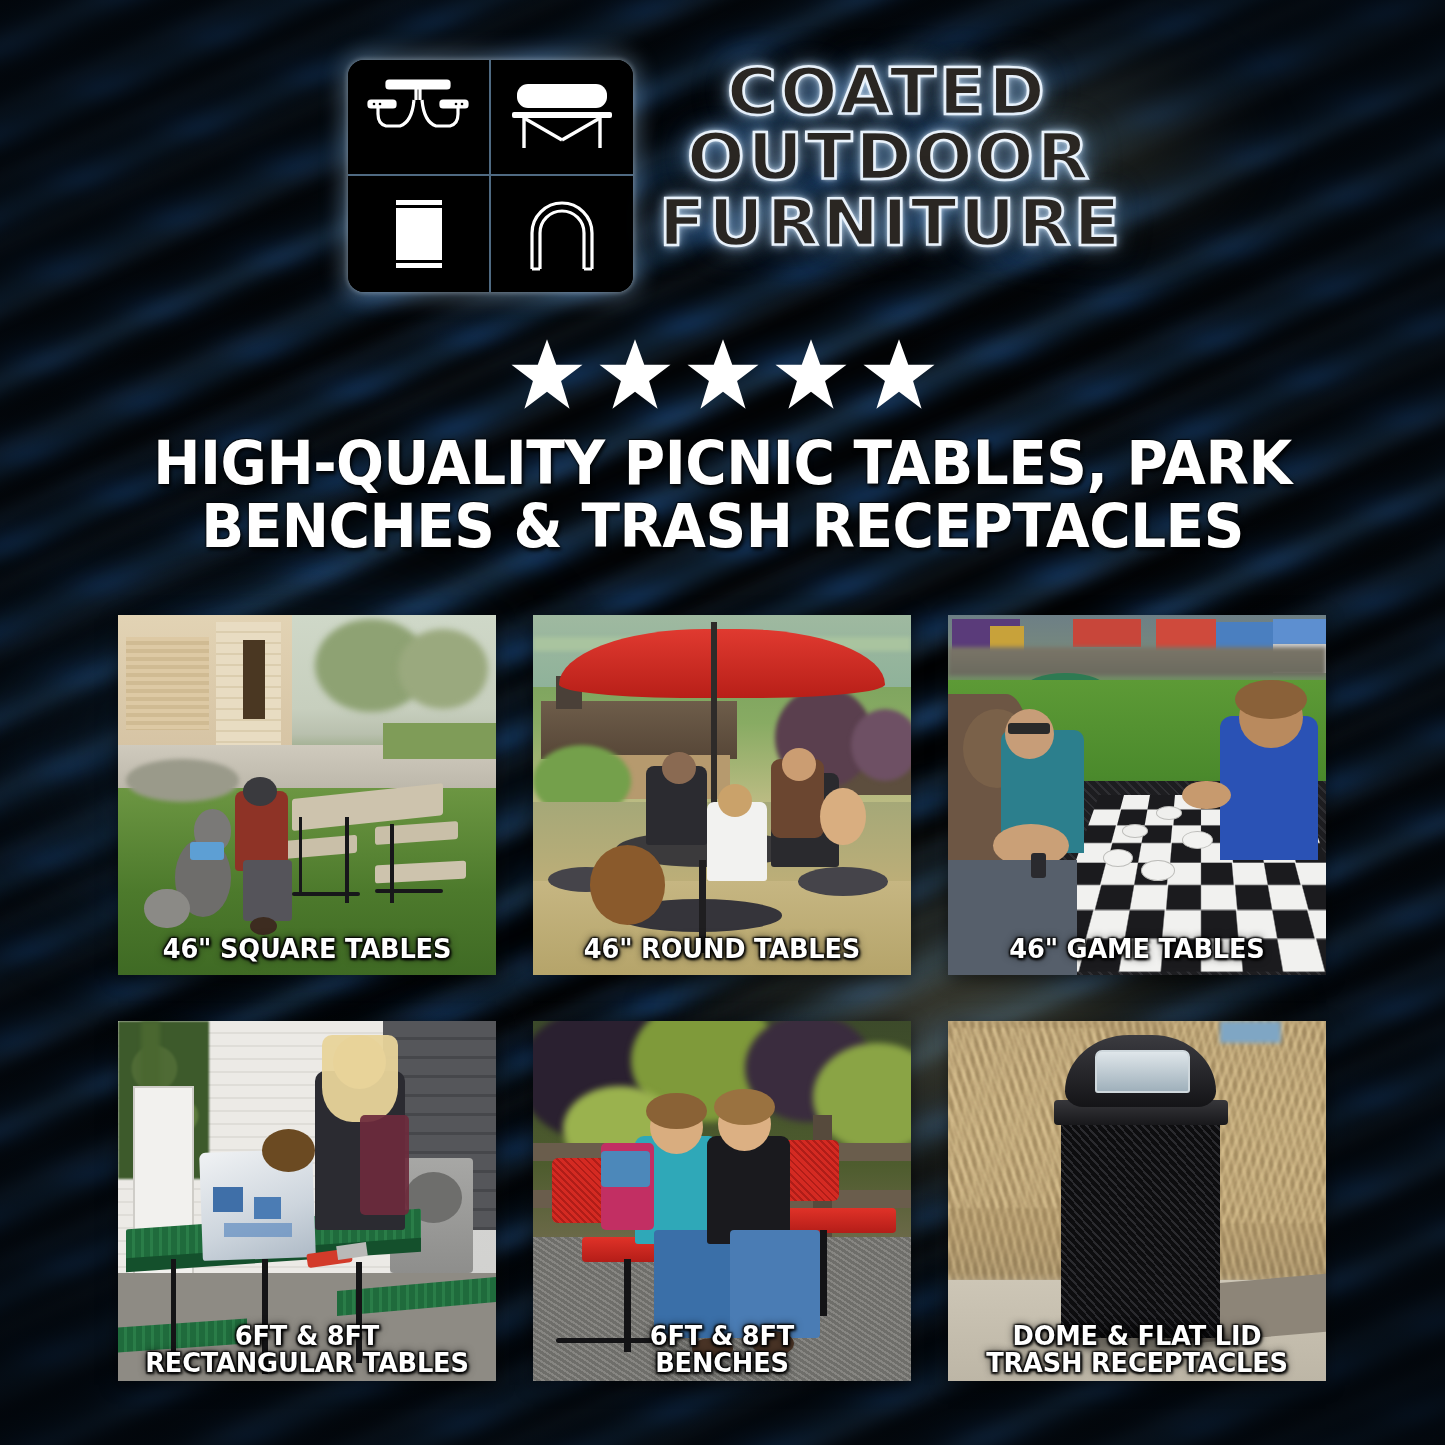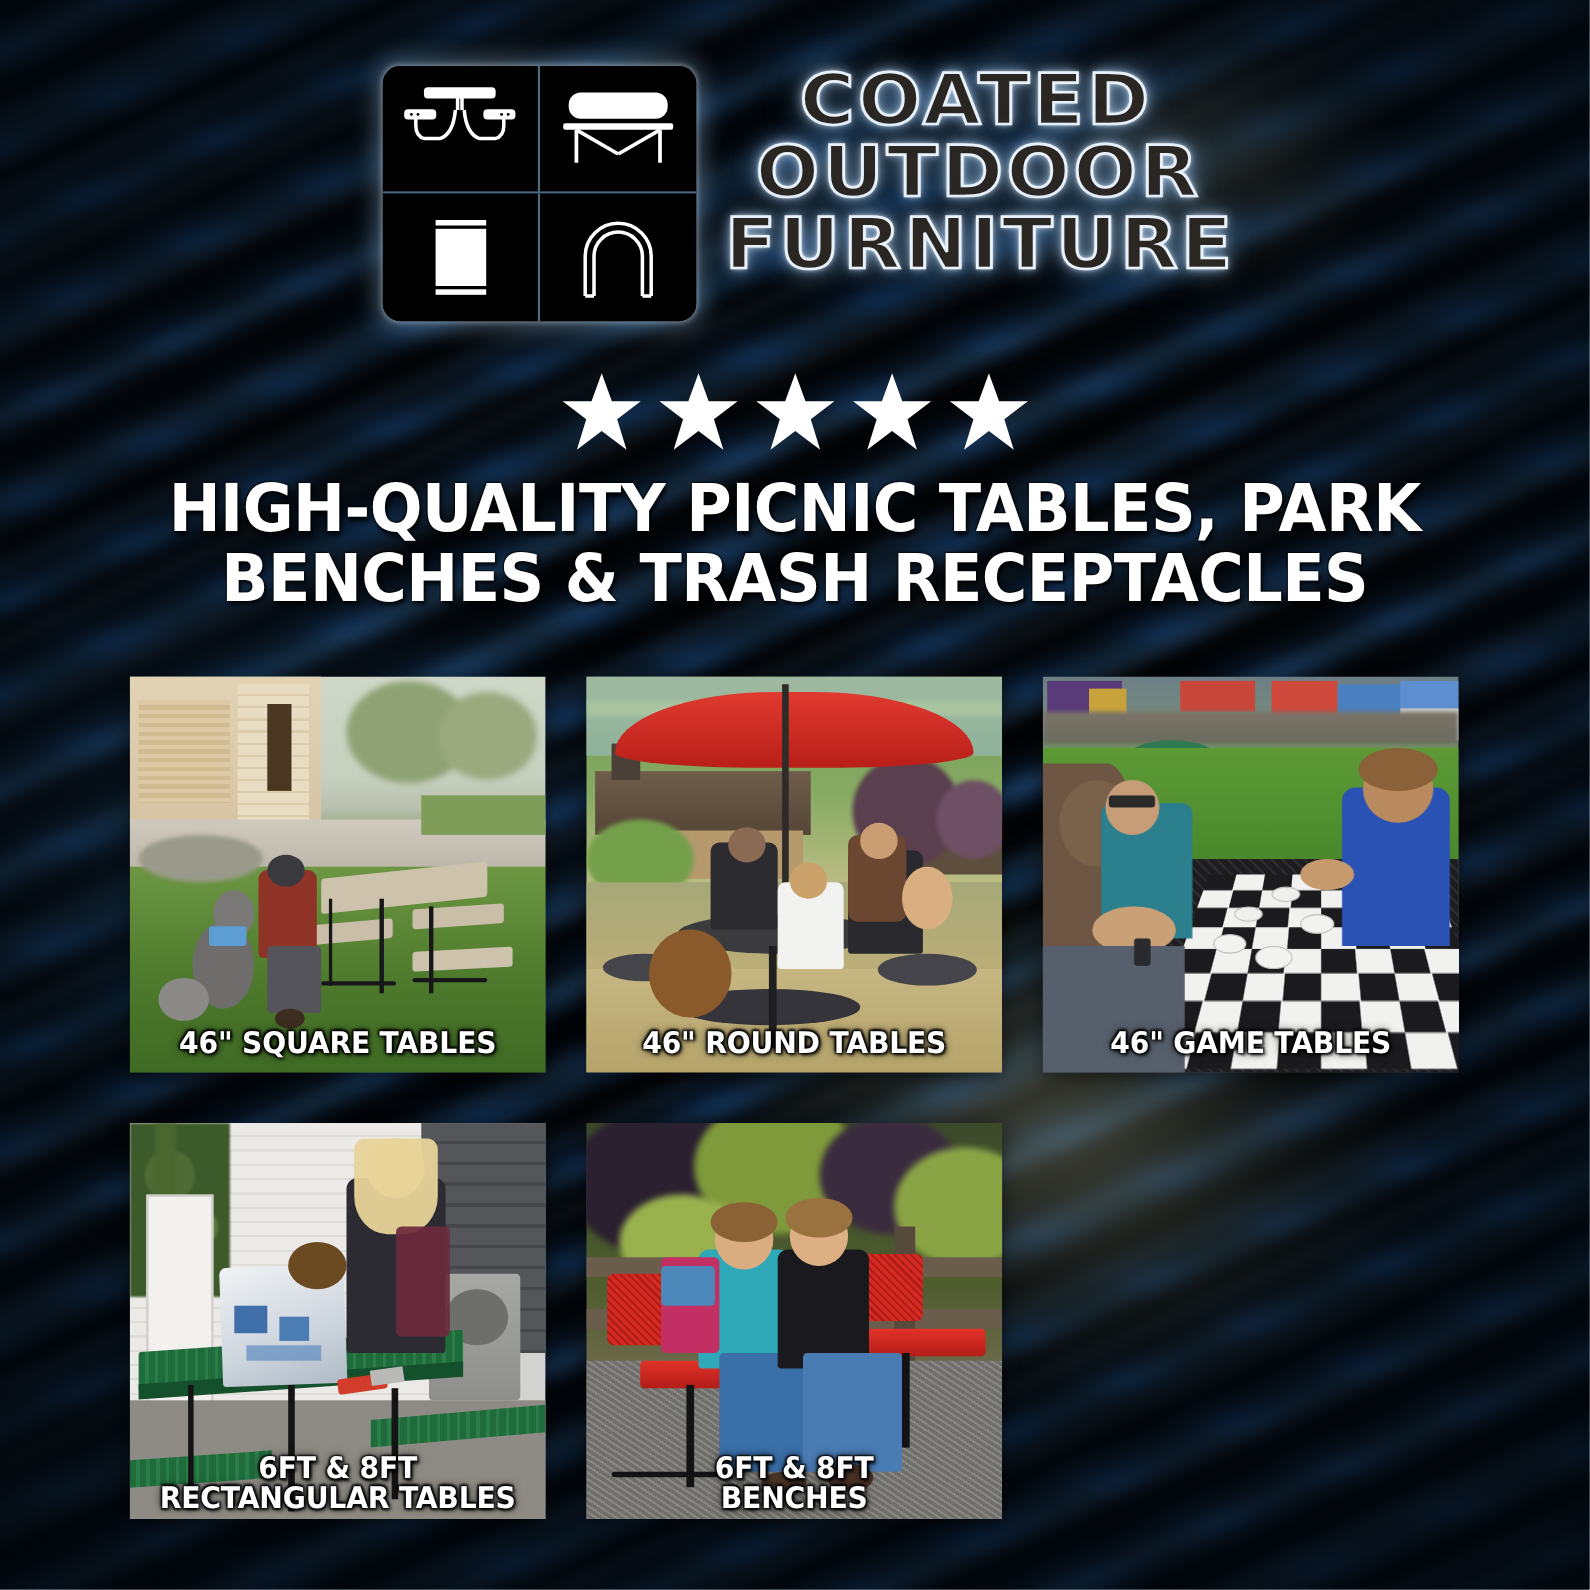--- a/index.html
+++ b/index.html
@@ -528,15 +528,51 @@
           <div class="obj rounded" style="left:58%;top:86%;width:11%;height:7%;background:#4a3426"></div>
           <div class="obj rounded" style="left:42%;top:88%;width:11%;height:6%;background:#4a3426"></div>
         </div>
       </div>
       <div class="caption two-line">
         <span class="c1">6FT &amp; 8FT</span>
         <span class="c2">BENCHES</span>
       </div>
     </div>
 
+    <div class="tile">
+      <div class="tile-img">
+        <div class="scene">
+          <div class="sky" style="background:linear-gradient(#b9a47c 0%,#c6b184 30%,#b8a278 58%,#a08f6e 70%,#cdc5b4 74%,#c2b9a6 100%)"></div>
+
+          <div class="obj" style="left:0;top:0;width:100%;height:72%;background:
+            repeating-linear-gradient(76deg, rgba(215,190,140,0.55) 0 3px, rgba(150,122,78,0.35) 3px 8px),
+            repeating-linear-gradient(104deg, rgba(200,175,125,0.4) 0 3px, rgba(130,106,66,0.3) 3px 9px);
+            filter:blur(1px)"></div>
+          <div class="obj" style="left:0;top:2%;width:42%;height:50%;background:repeating-linear-gradient(68deg,rgba(232,210,160,.5) 0 3px,rgba(0,0,0,0) 3px 9px);filter:blur(1px)"></div>
+          <div class="obj" style="left:58%;top:0;width:44%;height:56%;background:repeating-linear-gradient(112deg,rgba(228,204,152,.5) 0 3px,rgba(0,0,0,0) 3px 9px);filter:blur(1px)"></div>
+
+          <div class="obj" style="left:72%;top:0;width:16%;height:6%;background:#7fa6c4;filter:blur(2px)"></div>
+
+          <div class="band" style="top:72%;bottom:0;background:linear-gradient(#cdc6b6,#bdb6a6)"></div>
+          <div class="obj" style="left:58%;top:72%;width:46%;height:16%;background:#8d8578;transform:skewY(-5deg)"></div>
+
+          <div class="obj" style="left:30%;top:26%;width:42%;height:62%;background:
+            repeating-linear-gradient(48deg,#0d0d0f 0 4px,#2a2a2e 4px 6px),
+            repeating-linear-gradient(-48deg,#0d0d0f 0 4px,#2a2a2e 4px 6px);
+            border-radius:4px 4px 6px 6px;"></div>
+
+          <div class="obj" style="left:28%;top:22%;width:46%;height:7%;background:linear-gradient(#37373b,#18181b);border-radius:4px"></div>
+
+          <div class="obj" style="left:31%;top:4%;width:40%;height:20%;background:linear-gradient(#3b3b40,#141417);border-radius:50% 50% 14% 14%/92% 92% 26% 26%"></div>
+
+          <div class="obj" style="left:39%;top:8%;width:25%;height:12%;background:linear-gradient(#dfe6ea,#9fb0bb);border:2px solid #cfd8dd;border-radius:7px 7px 3px 3px"></div>
+
+          <div class="obj rounded" style="left:27%;top:85%;width:48%;height:7%;background:rgba(0,0,0,.45);filter:blur(4px)"></div>
+        </div>
+      </div>
+      <div class="caption two-line">
+        <span class="c1">DOME &amp; FLAT LID</span>
+        <span class="c2">TRASH RECEPTACLES</span>
+      </div>
+    </div>
 
   </div>
 </div>
 
 </body></html>

